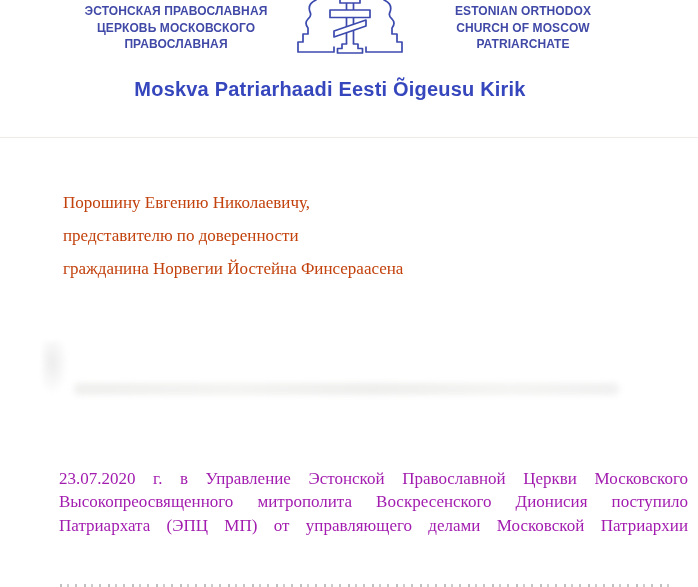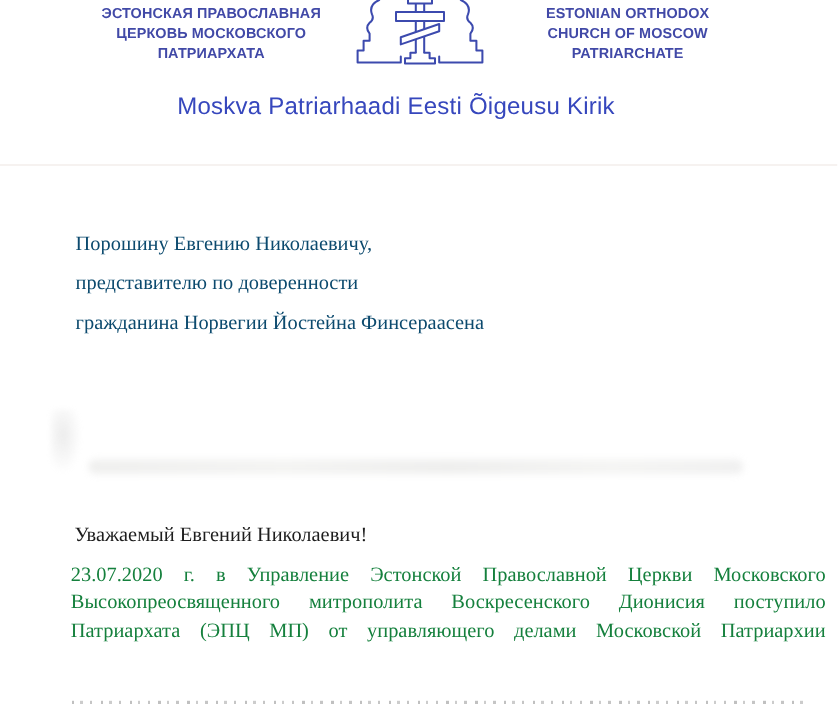--- a/index.html
+++ b/index.html
@@ -17,39 +17,39 @@
     color:#4149a7; letter-spacing:0.1px;
   }
   .org-left  { left:76px; }
   .org-right { left:423px; }
   .emblem { position:absolute; left:294px; top:0; width:112px; height:58px; }
   .emblem svg { display:block; width:112px; height:58px; }
   .kirik-title {
     position:absolute; left:0; top:78px; width:660px;
     text-align:center;
     font-family:"Liberation Sans", sans-serif;
-    font-weight:400; font-size:20px; line-height:23px;
+    font-weight:700; font-size:20px; line-height:23px;
     color:#3647bd; letter-spacing:0.2px;
   }
   .header-rule {
     position:absolute; left:0; top:137px; width:698px; height:1px;
     background:#f0e9e6;
   }
   
   .recipient {
     position:absolute; left:63px; top:186px;
-    font-size:17px; line-height:33px; color:#0c4a6e;
+    font-size:17px; line-height:33px; color:#c2410c;
   }
   .salutation {
     position:absolute; left:62px; top:434px;
     font-size:17px; line-height:23px; color:#1d1d1d;
   }
   .body-par {
     position:absolute; left:59px; top:467px; width:629px;
-    font-size:17px; color:#15803d;
+    font-size:17px; color:#a21caf;
   }
   .body-par .line {
     height:23.3px; line-height:23.3px;
     text-align:justify; text-align-last:justify;
     overflow:hidden;
   }
   
   .smudge { position:absolute; pointer-events:none; }
   .smudge-a {
     left:42px; top:341px; width:26px; height:54px;
@@ -71,21 +71,21 @@
   }
 </style>
 </head>
 <body>
 
 <div class="page">
 
   <div class="org-block org-left">
     <div>ЭСТОНСКАЯ ПРАВОСЛАВНАЯ</div>
     <div>ЦЕРКОВЬ МОСКОВСКОГО</div>
-    <div>ПАТРИАРХАТА</div>
+    <div>ПРАВОСЛАВНАЯ</div>
   </div>
 
   <div class="emblem">
     <svg viewBox="0 0 112 58" xmlns="http://www.w3.org/2000/svg" aria-hidden="true">
       <g stroke="#3c4aae" stroke-width="1.7" fill="none" stroke-linejoin="round" stroke-linecap="round">
 
         <path d="M22,0 Q13,4 16,12 Q18,16 14,19 Q10,23 14,28 L14,34 L9,34 L9,42 L4,42 L4,52 L40,52 L40,47"></path>
 
         <path d="M90,0 Q99,4 96,12 Q94,16 98,19 Q102,23 98,28 L98,34 L103,34 L103,42 L108,42 L108,52 L72,52 L72,47"></path>
 
@@ -114,21 +114,20 @@
 
   <div class="recipient">
     <div>Порошину Евгению Николаевичу,</div>
     <div>представителю по доверенности</div>
     <div>гражданина Норвегии Йостейна Финсераасена</div>
   </div>
 
   <div class="smudge smudge-a"></div>
   <div class="smudge smudge-b"></div>
 
-  <div class="salutation">Уважаемый Евгений Николаевич!</div>
 
   <div class="body-par">
     <div class="line">23.07.2020 г. в Управление Эстонской Православной Церкви Московского</div>
     <div class="line">Высокопреосвященного митрополита Воскресенского Дионисия поступило</div>
     <div class="line">Патриархата (ЭПЦ МП) от управляющего делами Московской Патриархии</div>
   </div>
 
   <div class="bottom-peek"></div>
 
 </div>

